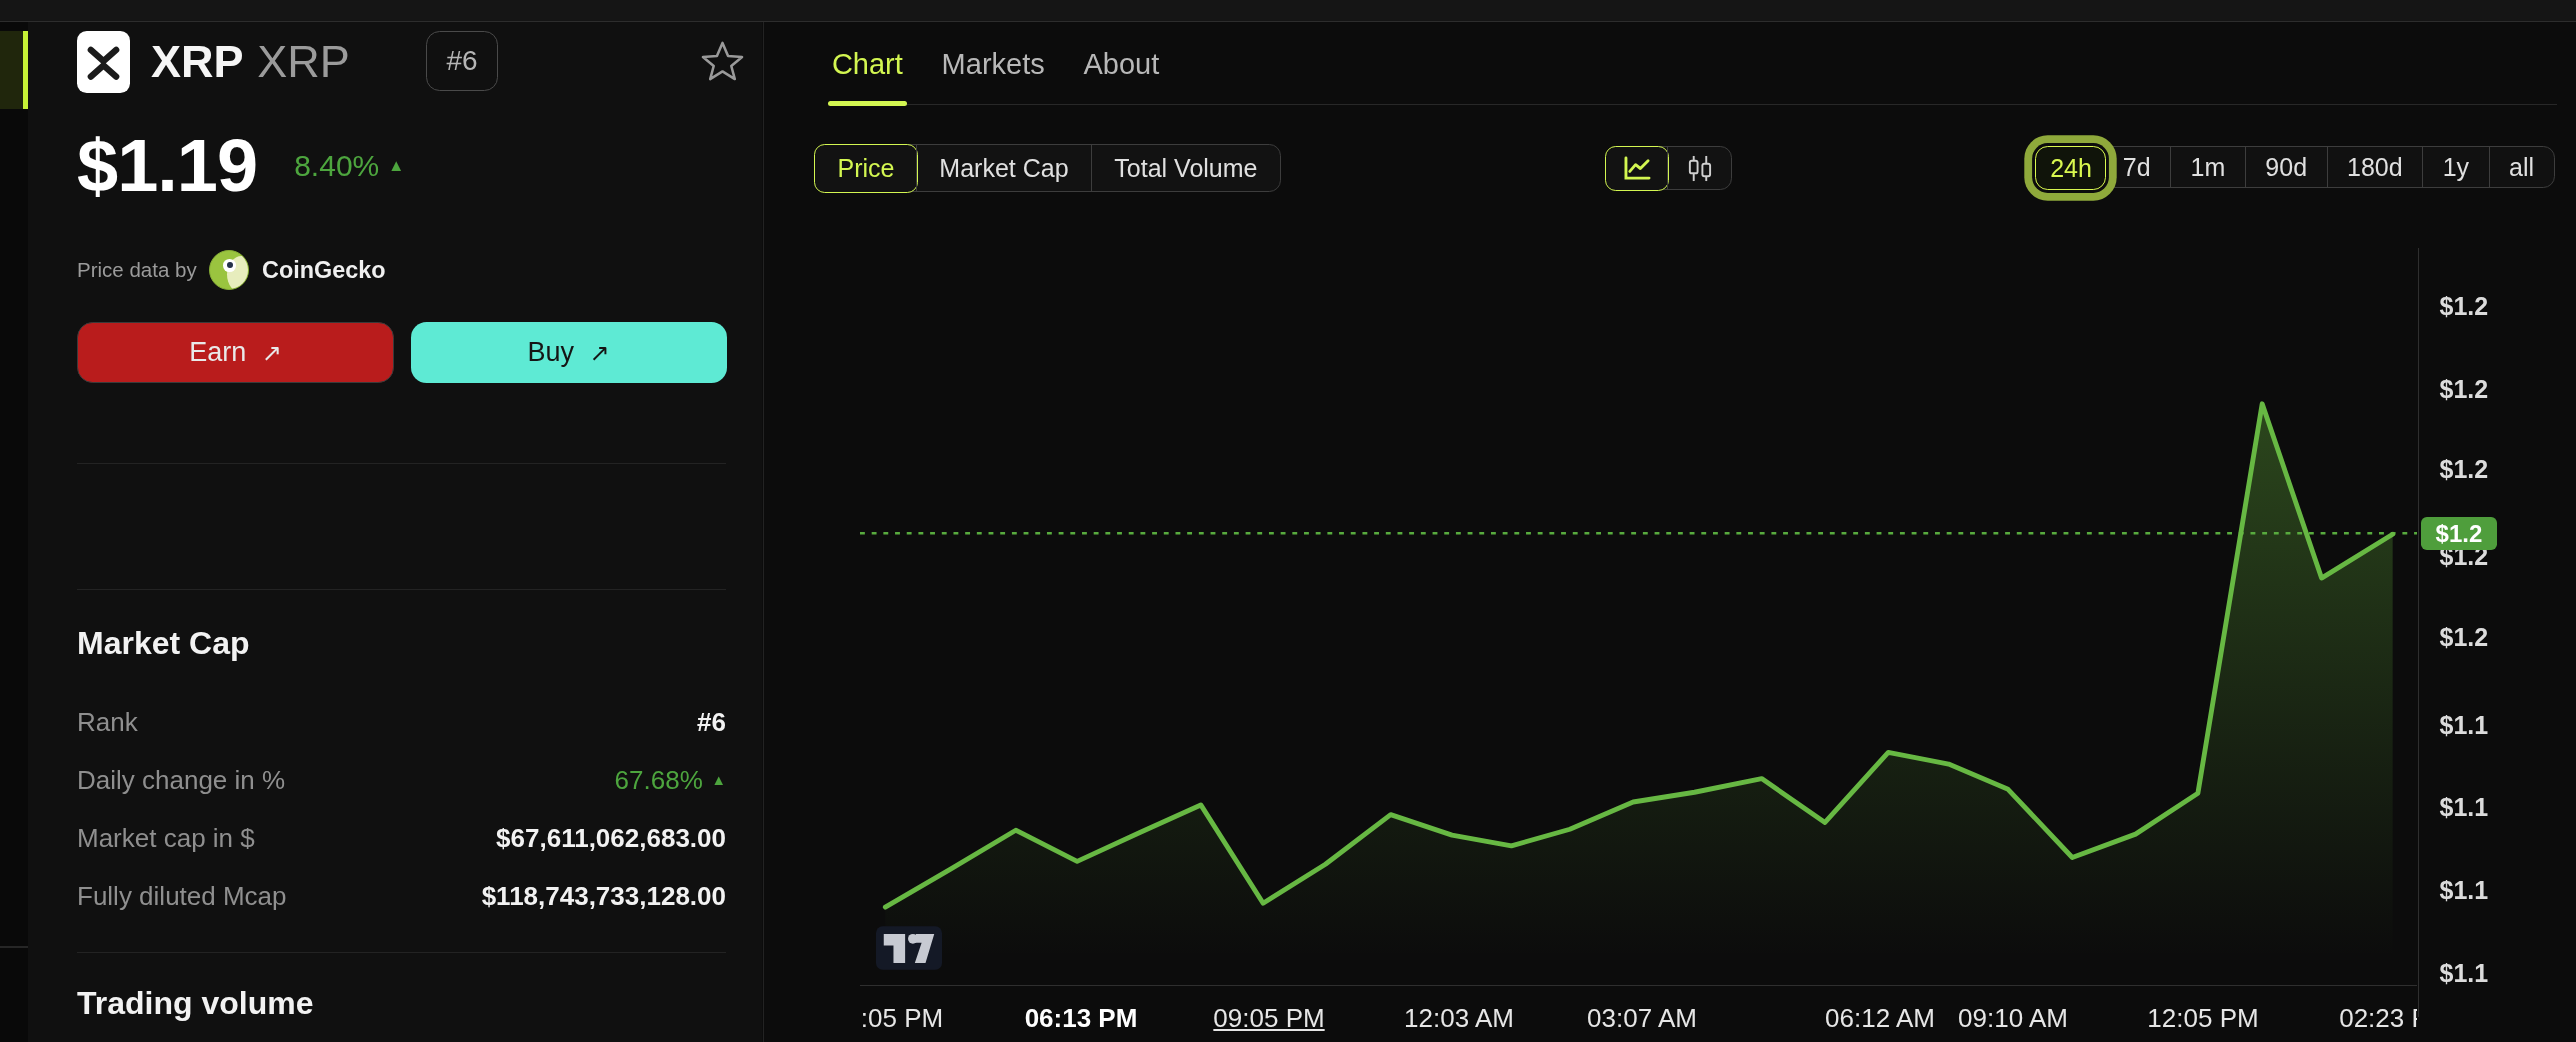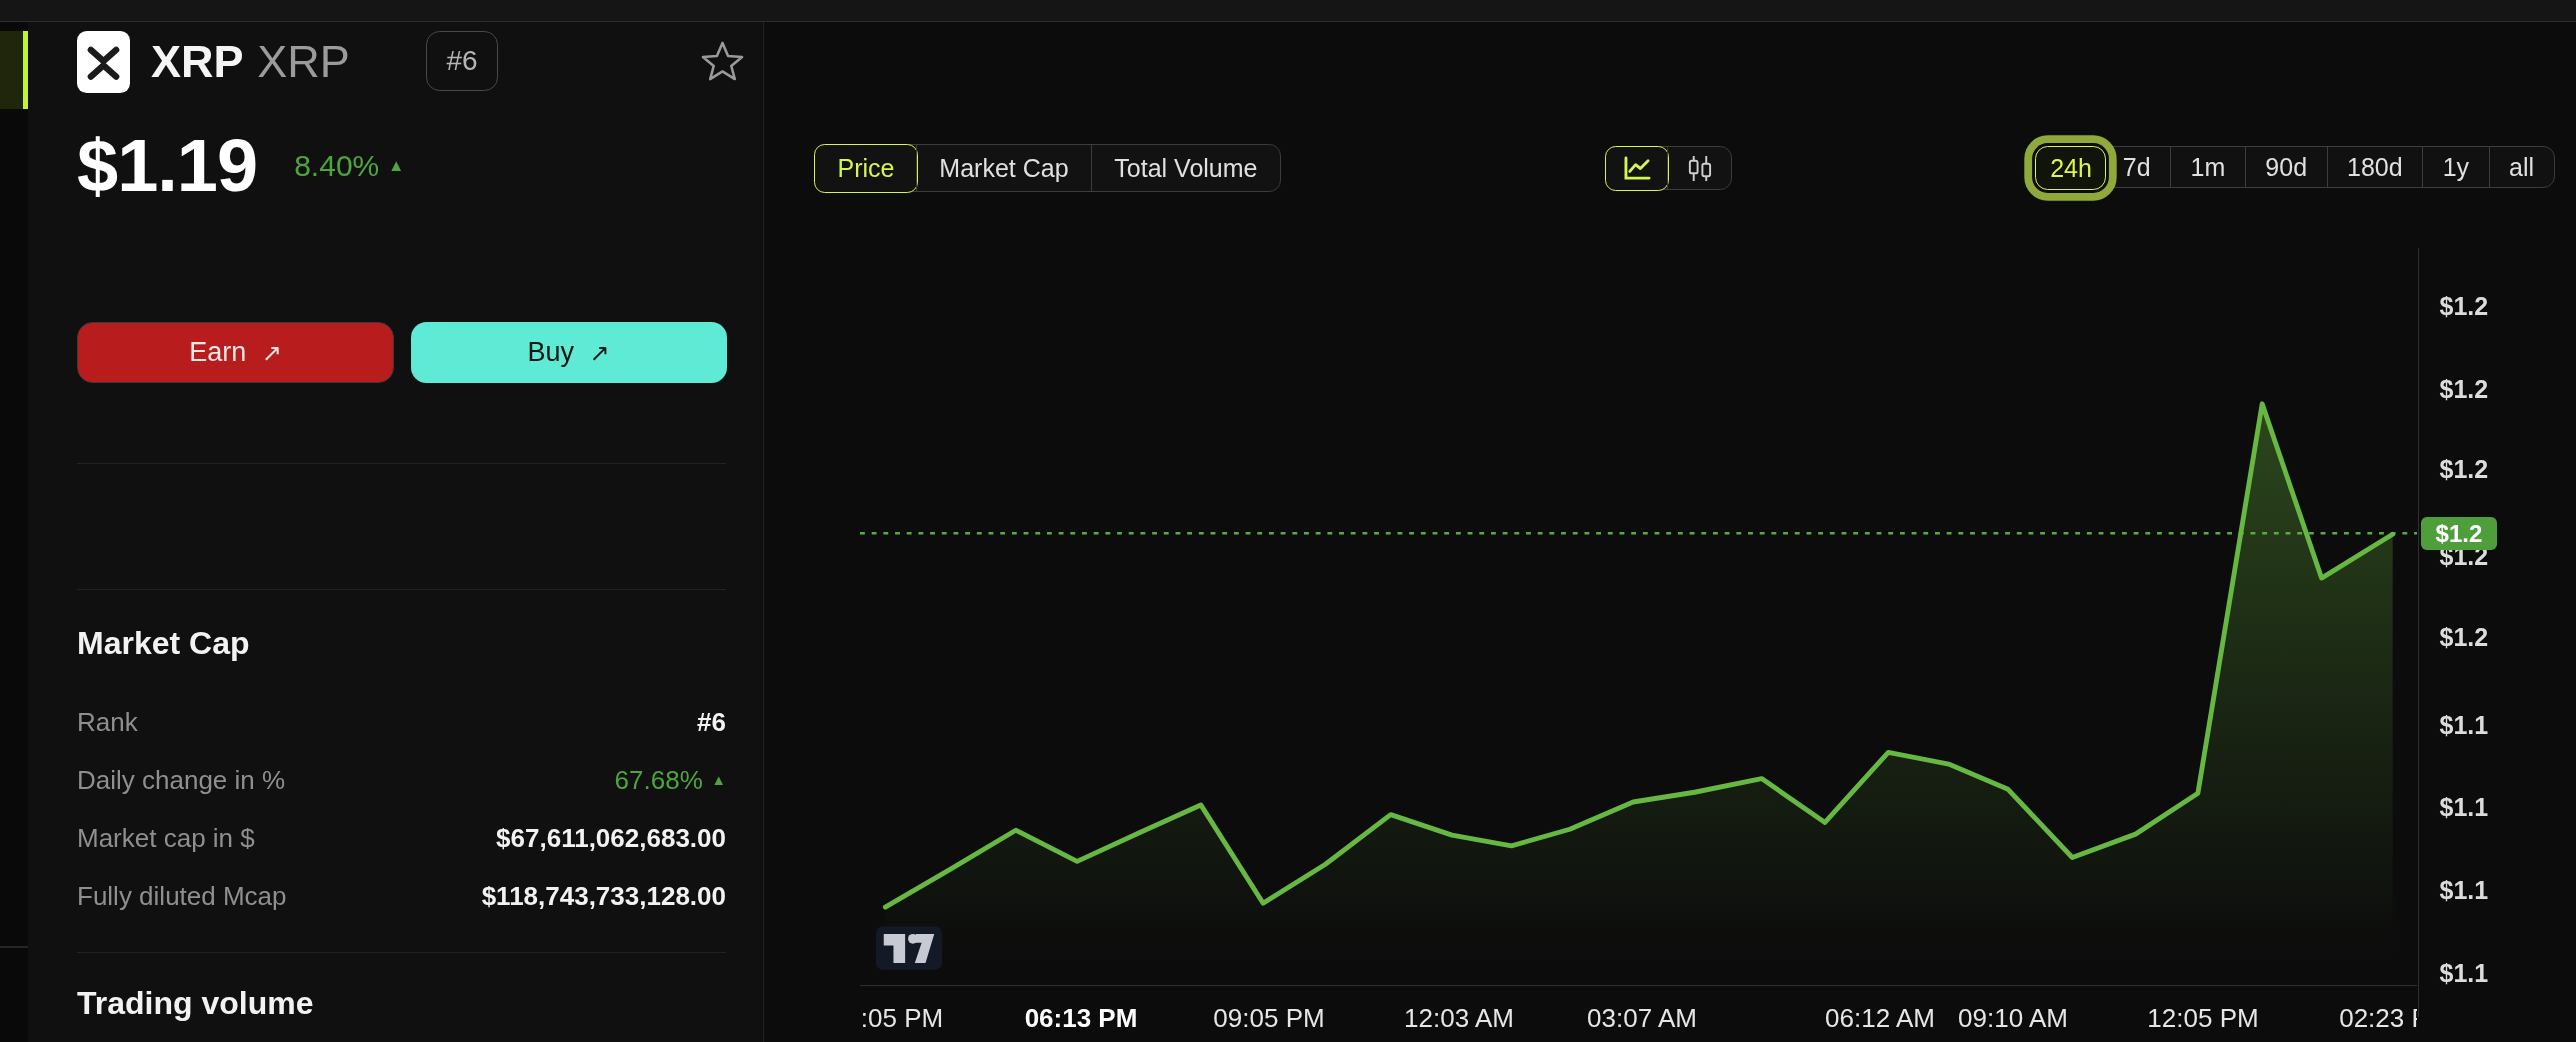--- a/index.html
+++ b/index.html
@@ -131,20 +131,29 @@
     </div>
 
     <div class="price-row">
       <div class="price-big">$1.19</div>
       <div class="price-change green-text">
         <span>8.40%</span>
           <span class="tri-up">▲</span>
       </div>
     </div>
 
+    <div class="attribution">
+      <span class="attr-text">Price data by</span>
+      <span class="cg-logo">
+        <span class="belly"></span>
+          <span class="eye"></span>
+          <span class="pupil"></span>
+      </span>
+      <span class="attr-brand">CoinGecko</span>
+    </div>
 
     <div class="actions">
       <div class="btn btn-earn">
         <span>Earn</span>
           <span class="arrow">↗</span>
       </div>
       <div class="btn btn-buy">
         <span>Buy</span>
           <span class="arrow">↗</span>
       </div>
@@ -176,20 +185,25 @@
         <span class="mc-value">$118,743,733,128.00</span>
       </div>
     </div>
 
     <div class="lp-divider" style="top:930px"></div>
     <div class="section-heading" style="top:963px">Trading volume</div>
   </div>
 
   <div class="right-content">
 
+    <div class="tabs">
+      <div class="tab active">Chart</div>
+      <div class="tab">Markets</div>
+      <div class="tab">About</div>
+    </div>
 
     <div class="seg-group metric-toggle">
       <div class="seg active">Price</div>
       <div class="seg">Market Cap</div>
       <div class="seg">Total Volume</div>
     </div>
 
     <div class="seg-group charttype-toggle">
       <div class="seg active">
         <svg class="icon-svg" width="29" height="25" viewBox="0 0 30 26">
@@ -253,21 +267,21 @@
         <div class="ytick" style="top: 375px;">$1.2</div>
         <div class="ytick" style="top: 463px;">$1.1</div>
         <div class="ytick" style="top: 545px;">$1.1</div>
         <div class="ytick" style="top: 628px;">$1.1</div>
         <div class="ytick" style="top: 711px;">$1.1</div>
       </div>
 
     <div class="x-axis" id="x-axis">
         <div class="xtick" style="left: 42px;">:05 PM</div>
         <div class="xtick bold" style="left: 221px;">06:13 PM</div>
-        <div class="xtick" style="left: 409px;">09:05 PM</div>
+        <div class="xtick" style="left: 409px; text-decoration: underline;">09:05 PM</div>
         <div class="xtick" style="left: 599px;">12:03 AM</div>
         <div class="xtick" style="left: 782px;">03:07 AM</div>
         <div class="xtick" style="left: 1020px;">06:12 AM</div>
         <div class="xtick" style="left: 1153px;">09:10 AM</div>
         <div class="xtick" style="left: 1343px;">12:05 PM</div>
         <div class="xtick" style="left: 1524px;">02:23 P</div>
       </div>
   </div>
 </div>
 

